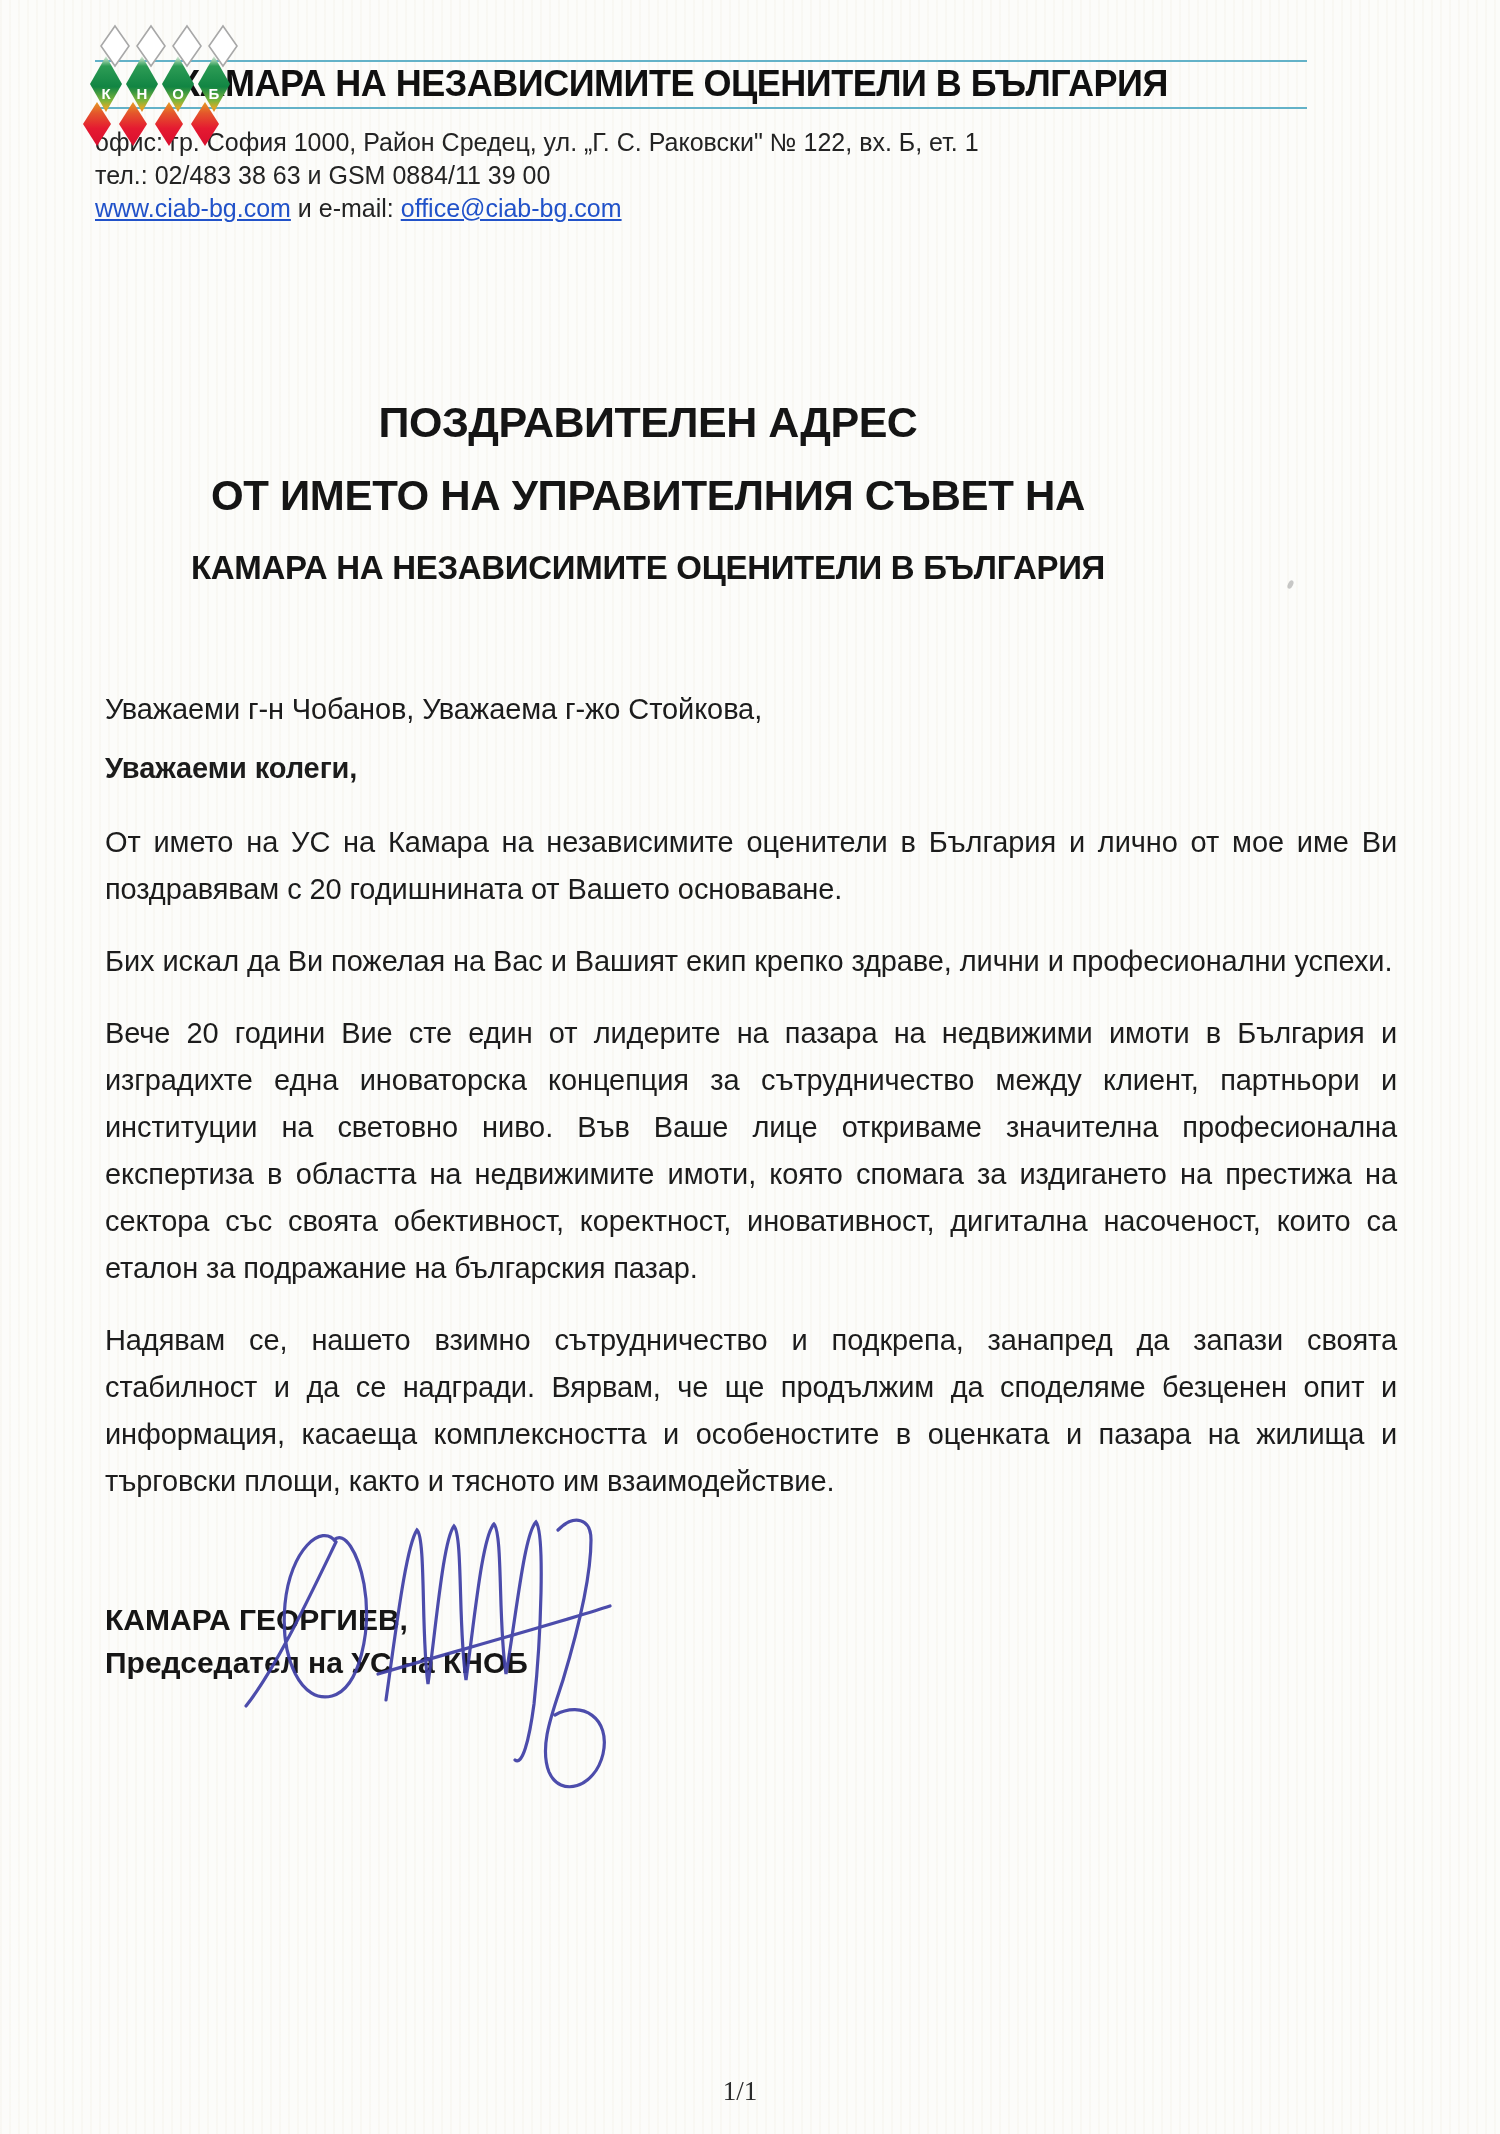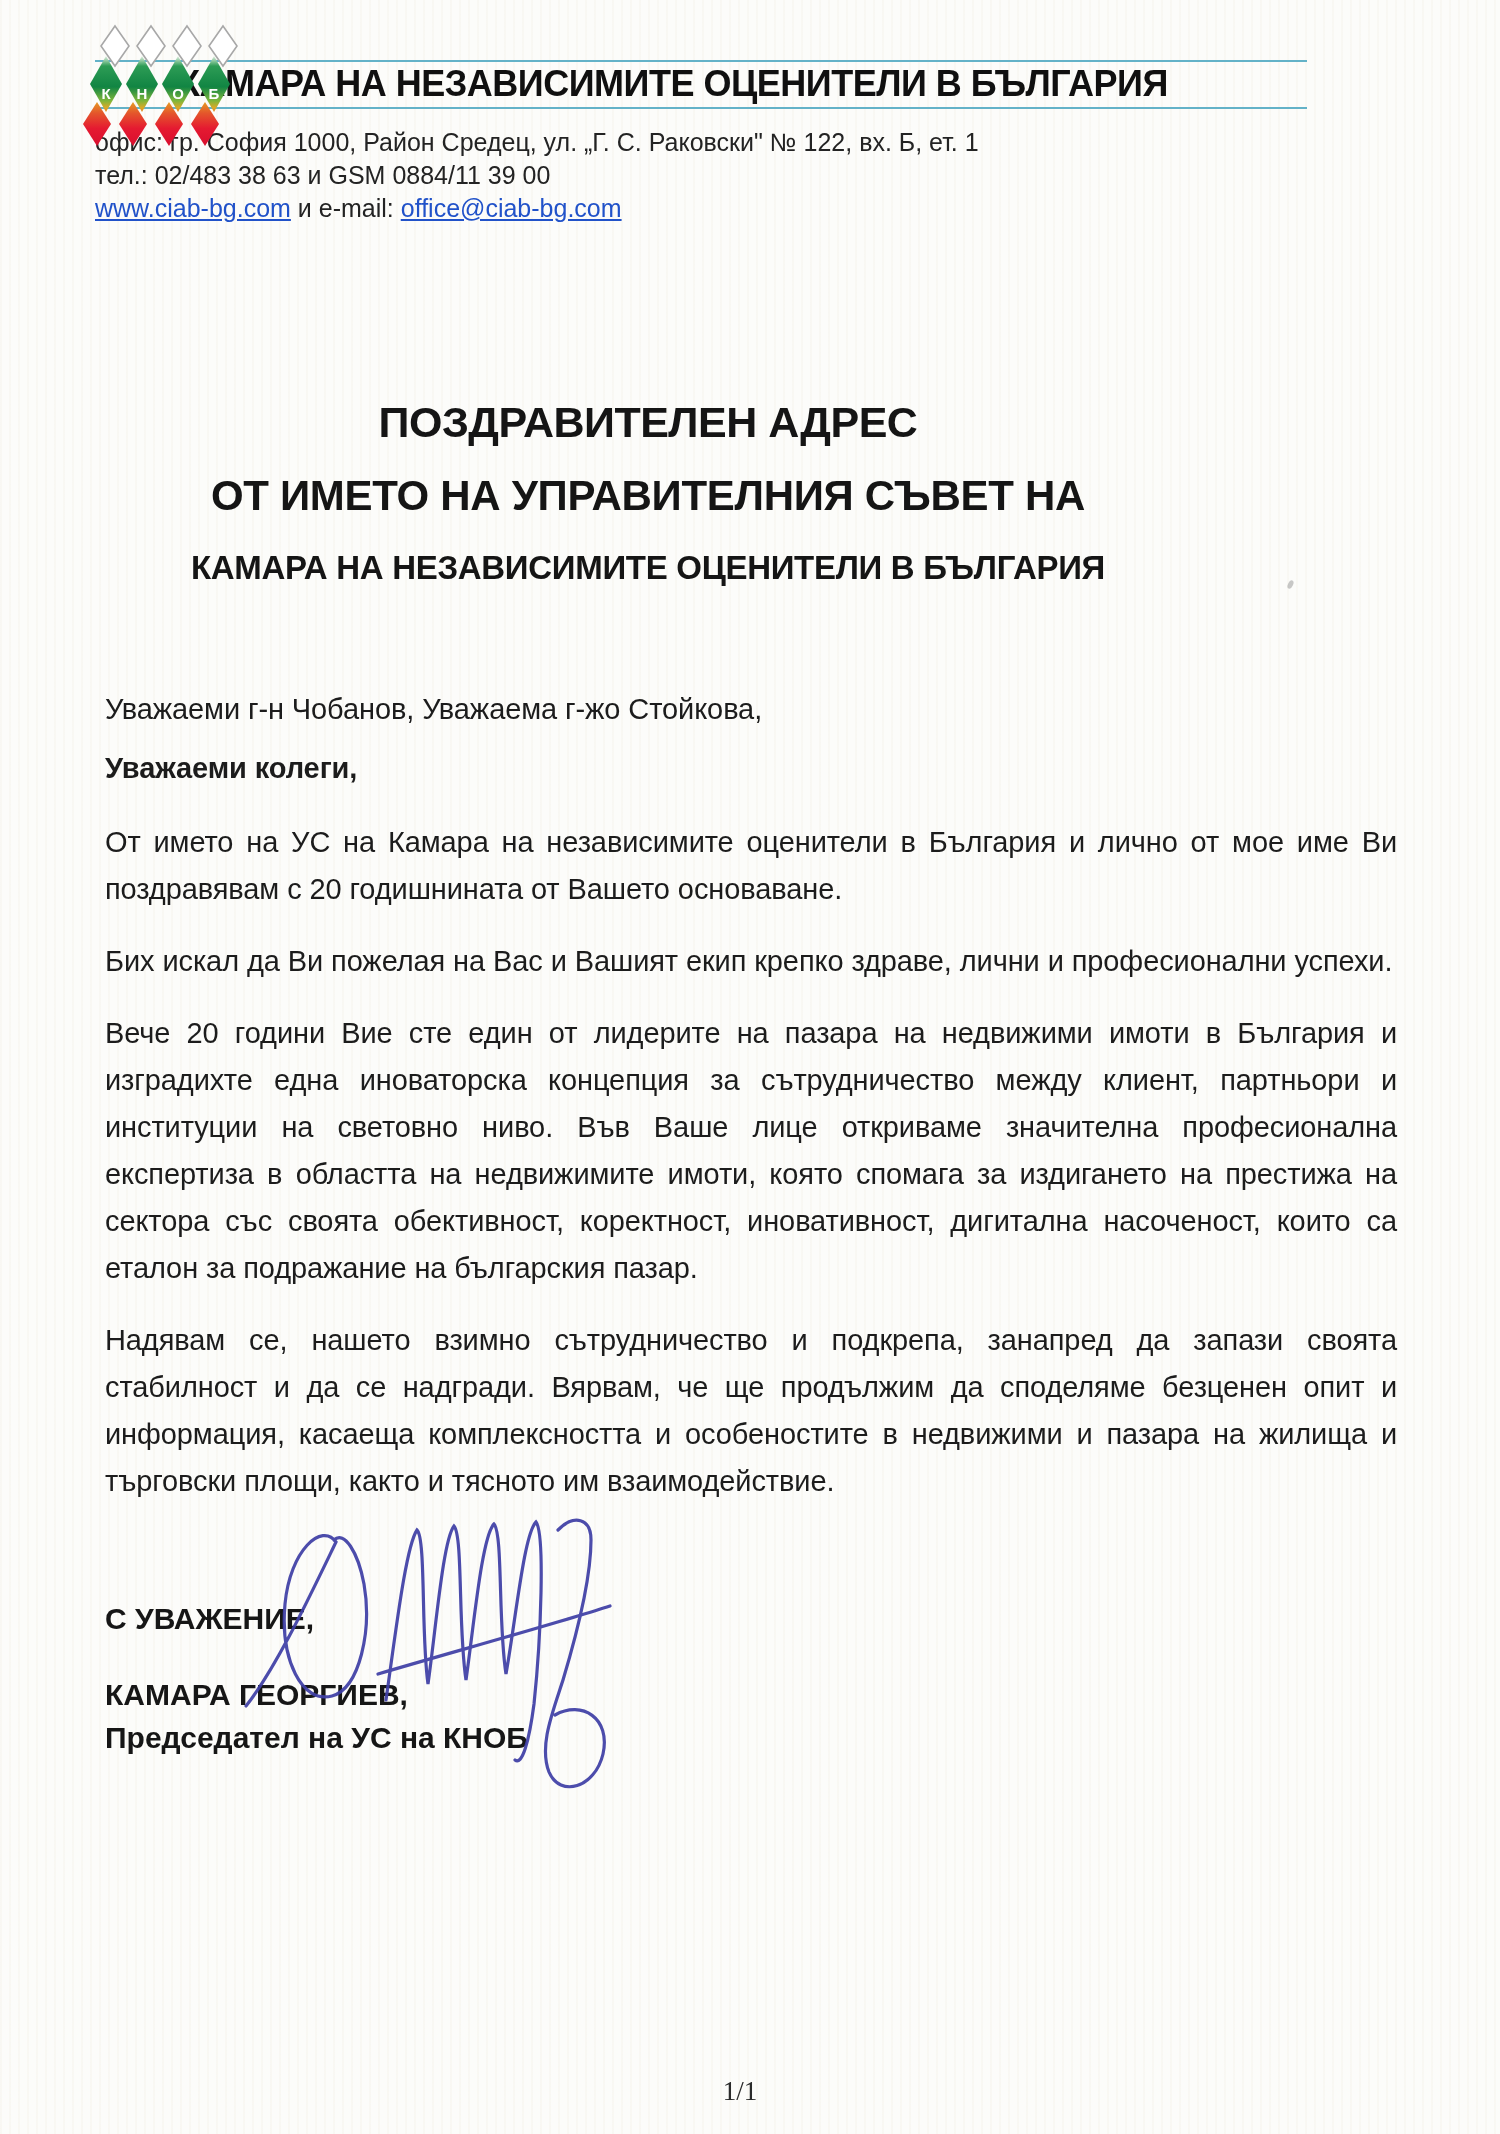--- a/index.html
+++ b/index.html
@@ -131,25 +131,24 @@
   </div>
 
   <div class="speck"></div>
 
   <div class="body-block">
     <p class="sal">Уважаеми г-н Чобанов, Уважаема г-жо Стойкова,</p>
     <p class="sal2">Уважаеми колеги,</p>
     <p class="para">От името на УС на Камара на независимите оценители в България и лично от мое име Ви поздравявам с 20 годишнината от Вашето основаване.</p>
     <p class="para">Бих искал да Ви пожелая на Вас и Вашият екип крепко здраве, лични и професионални успехи.</p>
     <p class="para">Вече 20 години Вие сте един от лидерите на пазара на недвижими имоти в България и изградихте една иноваторска концепция за сътрудничество между клиент, партньори и институции на световно ниво. Във Ваше лице откриваме значителна професионална експертиза в областта на недвижимите имоти, която спомага за издигането на престижа на сектора със своята обективност, коректност, иновативност, дигитална насоченост, които са еталон за подражание на българския пазар.</p>
-    <p class="para">Надявам се, нашето взимно сътрудничество и подкрепа, занапред да запази своята стабилност и да се надгради. Вярвам, че ще продължим да споделяме безценен опит и информация, касаеща комплексността и особеностите в недвижими и пазара на жилища и търговски площи, както и тясното им взаимодействие.</p>
+    <p class="para">Надявам се, нашето взимно сътрудничество и подкрепа, занапред да запази своята стабилност и да се надгради. Вярвам, че ще продължим да споделяме безценен опит и информация, касаеща комплексността и особеностите в оценката и пазара на жилища и търговски площи, както и тясното им взаимодействие.</p>
   </div>
 
   <div class="signoff">
-    <p class="closing">С УВАЖЕНИЕ,</p>
     <p class="name">КАМАРА ГЕОРГИЕВ,</p>
     <p class="role">Председател на УС на КНОБ</p>
   </div>
 
   <div class="signature-svg">
     <svg width="430" height="310" viewBox="0 0 430 310" xmlns="http://www.w3.org/2000/svg">
       <g fill="none" stroke="#3f3fa6" stroke-width="3.2" stroke-linecap="round" opacity="0.93">
 
         <path d="M 8,198 C 38,160 70,92 98,34 C 84,14 52,42 47,96 C 42,152 64,196 94,188 C 122,180 134,122 126,76 C 120,44 106,22 96,32"></path>
 

